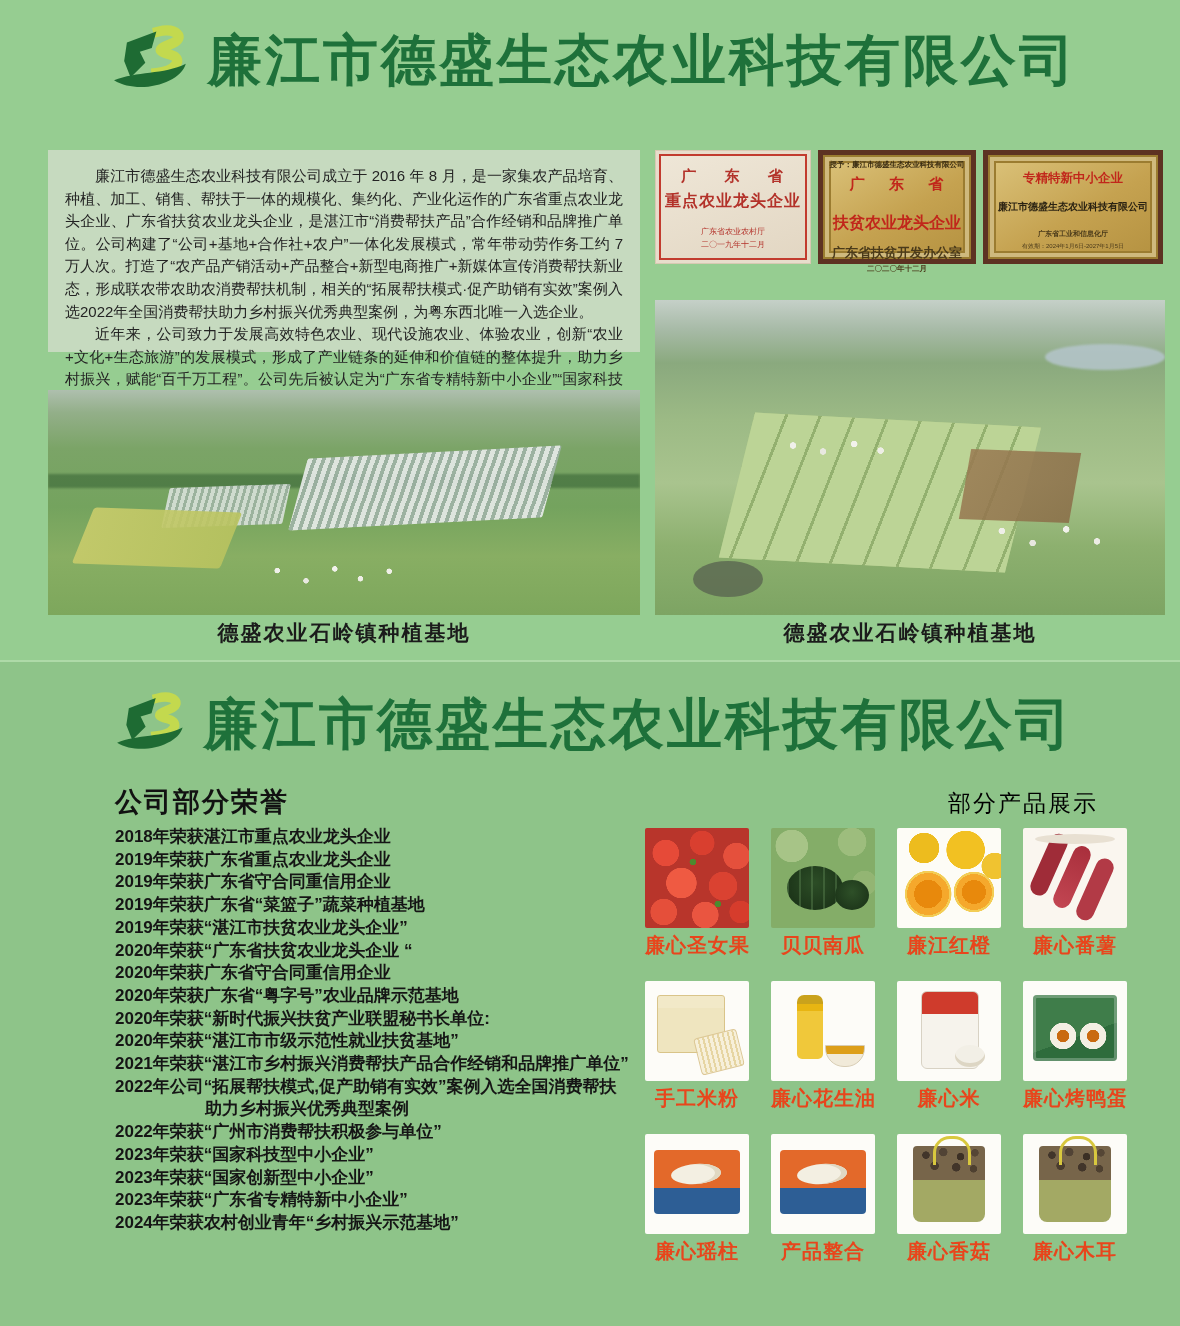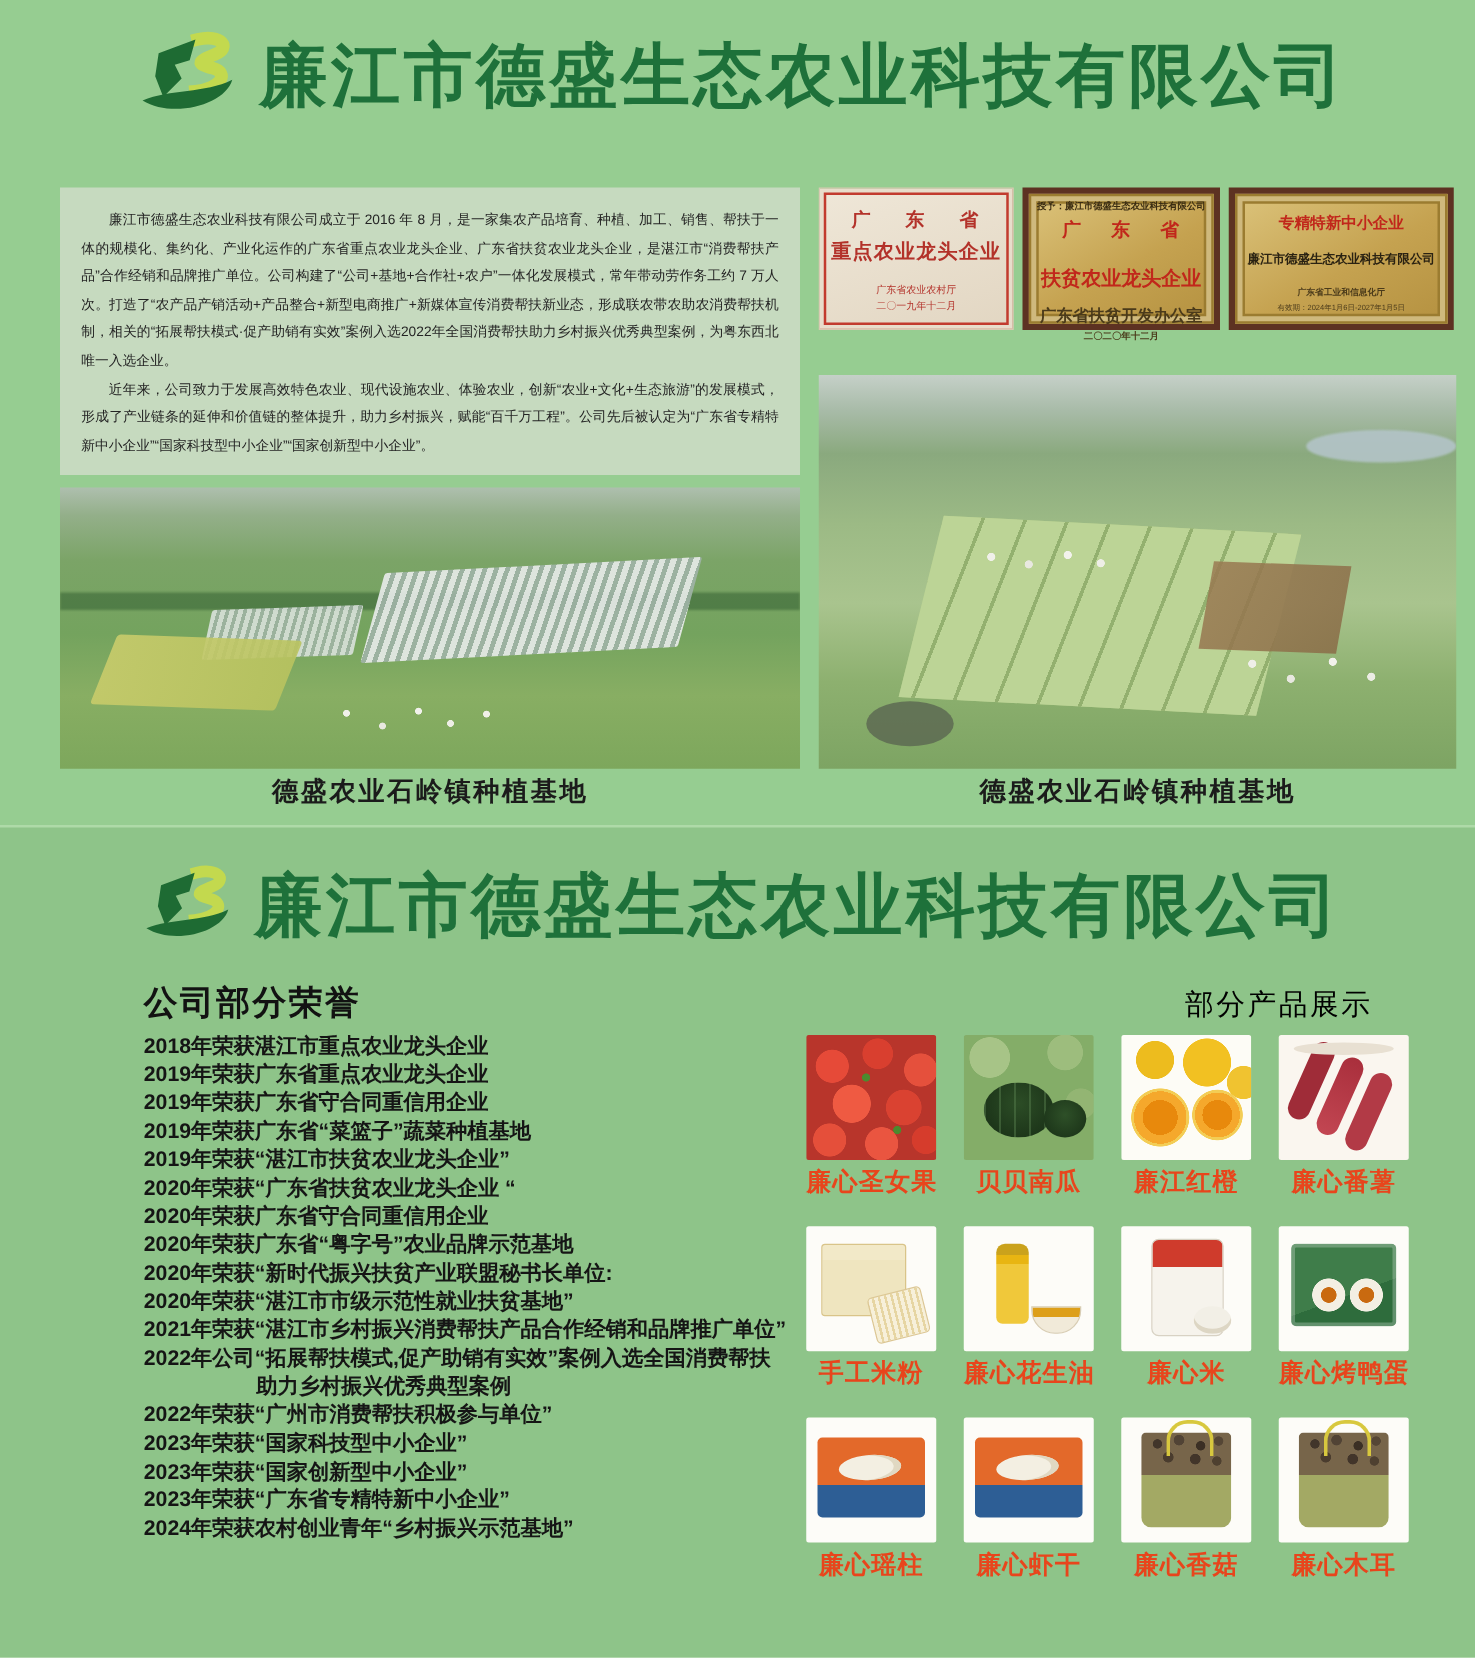--- a/index.html
+++ b/index.html
@@ -9,22 +9,22 @@
   .section-bottom{position:absolute;left:0;top:660px;width:1180px;height:666px;background:#8ec489;border-top:2px solid #aedaa8;}
 
   
   .title-row{position:absolute;left:0;width:1180px;display:flex;justify-content:center;align-items:center;gap:12px;}
   .title-row.top{top:22px;}
   .title-row.bottom{top:26px;}
   .company-title{font-size:55px;font-weight:800;color:#1e713a;letter-spacing:3px;white-space:nowrap;}
   .logo-svg{display:block;}
 
   
-  .intro-panel{position:absolute;left:48px;top:150px;width:592px;height:230px;background:#c6dabf;
-    box-sizing:border-box;padding:15px 17px;color:#242424;font-size:11px;line-height:22.6px;text-align:justify;}
+  .intro-panel{position:absolute;left:48px;top:150px;width:592px;height:202px;background:#c6dabf;
+    box-sizing:border-box;padding:15px 17px;color:#242424;font-size:15px;line-height:22.6px;text-align:justify;}
   .intro-panel p{margin:0;text-indent:2em;}
 
   
   .plaques{position:absolute;left:655px;top:150px;width:510px;height:114px;display:flex;gap:7px;}
   .plaque{box-sizing:border-box;height:114px;text-align:center;}
   .plaque-cream{flex:0 0 156px;background:linear-gradient(160deg,#efe7d8,#e2d6c2);border:1px solid #d8c9b2;
     box-shadow:inset 0 0 0 3px #e8ddcb, inset 0 0 0 5px #c23b2e;padding-top:16px;}
   .plaque-cream .big1{color:#b3322a;font-weight:800;font-size:15px;letter-spacing:12px;margin-left:10px;}
   .plaque-cream .big2{color:#b3322a;font-weight:800;font-size:16px;margin-top:5px;letter-spacing:1px;}
   .plaque-cream .foot1{color:#b3322a;font-size:8px;margin-top:14px;}
@@ -309,21 +309,21 @@
         <div class="p-img art-duckegg"></div>
         <div class="p-label">廉心烤鸭蛋</div>
       </div>
 
       <div class="p-cell">
         <div class="p-img art-seabox"></div>
         <div class="p-label">廉心瑶柱</div>
       </div>
       <div class="p-cell">
         <div class="p-img art-seabox"></div>
-        <div class="p-label">廉心虾干</div>
+        <div class="p-label">产品整合</div>
       </div>
       <div class="p-cell">
         <div class="p-img art-greenbag"></div>
         <div class="p-label">廉心香菇</div>
       </div>
       <div class="p-cell">
         <div class="p-img art-greenbag"></div>
         <div class="p-label">廉心木耳</div>
       </div>
     </div>

